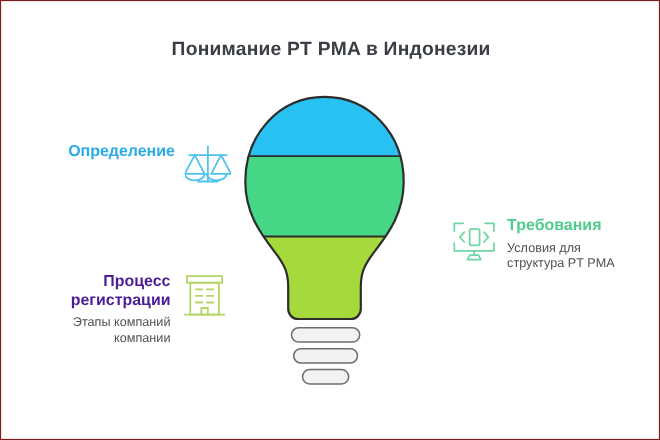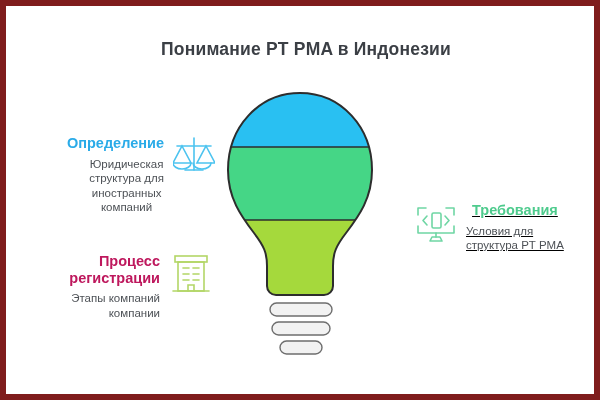--- a/index.html
+++ b/index.html
@@ -11,21 +11,21 @@
     width: 600px;
     height: 400px;
     overflow: hidden;
     font-family: "Liberation Sans", sans-serif;
   }
   #infographic {
     position: relative;
     width: 600px;
     height: 400px;
     box-sizing: border-box;
-    border: 6px solid #7f1d1d;
+    border: 1px solid #7f1d1d;
     background: #ffffff;
     overflow: hidden;
   }
 
   
   #page-title {
     position: absolute;
     top: 33px;
     left: 0;
     width: 600px;
@@ -73,49 +73,48 @@
 
   
   #item-definition {
     left: 42px;
     top: 129px;
     width: 168px;
   }
   #item-definition .item-texts {
     width: 116px;
     align-items: flex-end;
-    text-align: center;
+    text-align: left;
   }
   #item-definition .item-heading { color: #2aabe8; }
   #item-definition .icon-box { margin-left: 9px; margin-top: 0px; }
 
   
   #item-registration {
     left: 42px;
     top: 247px;
     width: 168px;
   }
   #item-registration .item-texts {
     width: 112px;
     align-items: flex-end;
     text-align: right;
   }
-  #item-registration .item-heading { color: #be185d; }
+  #item-registration .item-heading { color: #4c1d95; }
   #item-registration .icon-box { margin-left: 10px; margin-top: 0px; }
 
   
   #item-requirements {
     left: 409px;
     top: 196px;
     width: 175px;
   }
   #item-requirements .item-texts {
-    align-items: center;
+    align-items: flex-start;
     text-align: left;
-    text-decoration: underline;
   }
   #item-requirements .item-heading { color: #4ecb8d; }
   #item-requirements .icon-box { margin-right: 9px; margin-top: 2px; }
 </style>
 </head>
 <body>
 
 <div id="infographic">
 
   <div id="page-title">Понимание PT PMA в Индонезии</div>
@@ -165,24 +164,20 @@
         <rect x="46" y="213" width="62" height="13" rx="6.5" ry="6.5" fill="#f2f2f2" stroke="#6e6e6e" stroke-width="1.4"></rect>
         <rect x="48" y="232" width="58" height="13" rx="6.5" ry="6.5" fill="#f2f2f2" stroke="#6e6e6e" stroke-width="1.4"></rect>
         <rect x="56" y="251" width="42" height="13" rx="6.5" ry="6.5" fill="#f2f2f2" stroke="#6e6e6e" stroke-width="1.4"></rect>
       </g>
     </svg>
   </div>
 
   <div class="item" id="item-definition">
     <div class="item-texts">
       <div class="item-heading">Определение</div>
-      <div class="item-desc">Юридическая
-структура для
-иностранных
-компаний</div>
     </div>
     <span class="icon-box">
       <svg width="42" height="40" viewBox="0 0 42 40" xmlns="http://www.w3.org/2000/svg" stroke="#4cc3ef" stroke-width="1.6" fill="none" stroke-linecap="round">
         <line x1="21" y1="3" x2="21" y2="35"></line>
         <line x1="4" y1="11" x2="38" y2="11"></line>
         <line x1="12" y1="35" x2="30" y2="35"></line>
         <path d="M4 11 L 13 28 L -5 28 Z" transform="translate(5,0)"></path>
         <path d="M38 11 L 47 28 L 29 28 Z" transform="translate(-5,0)"></path>
         <path d="M4 28 A 9 6 0 0 0 22 28" transform="translate(-4,0)"></path>
         <path d="M24 28 A 9 6 0 0 0 42 28" transform="translate(-4,0)"></path>

